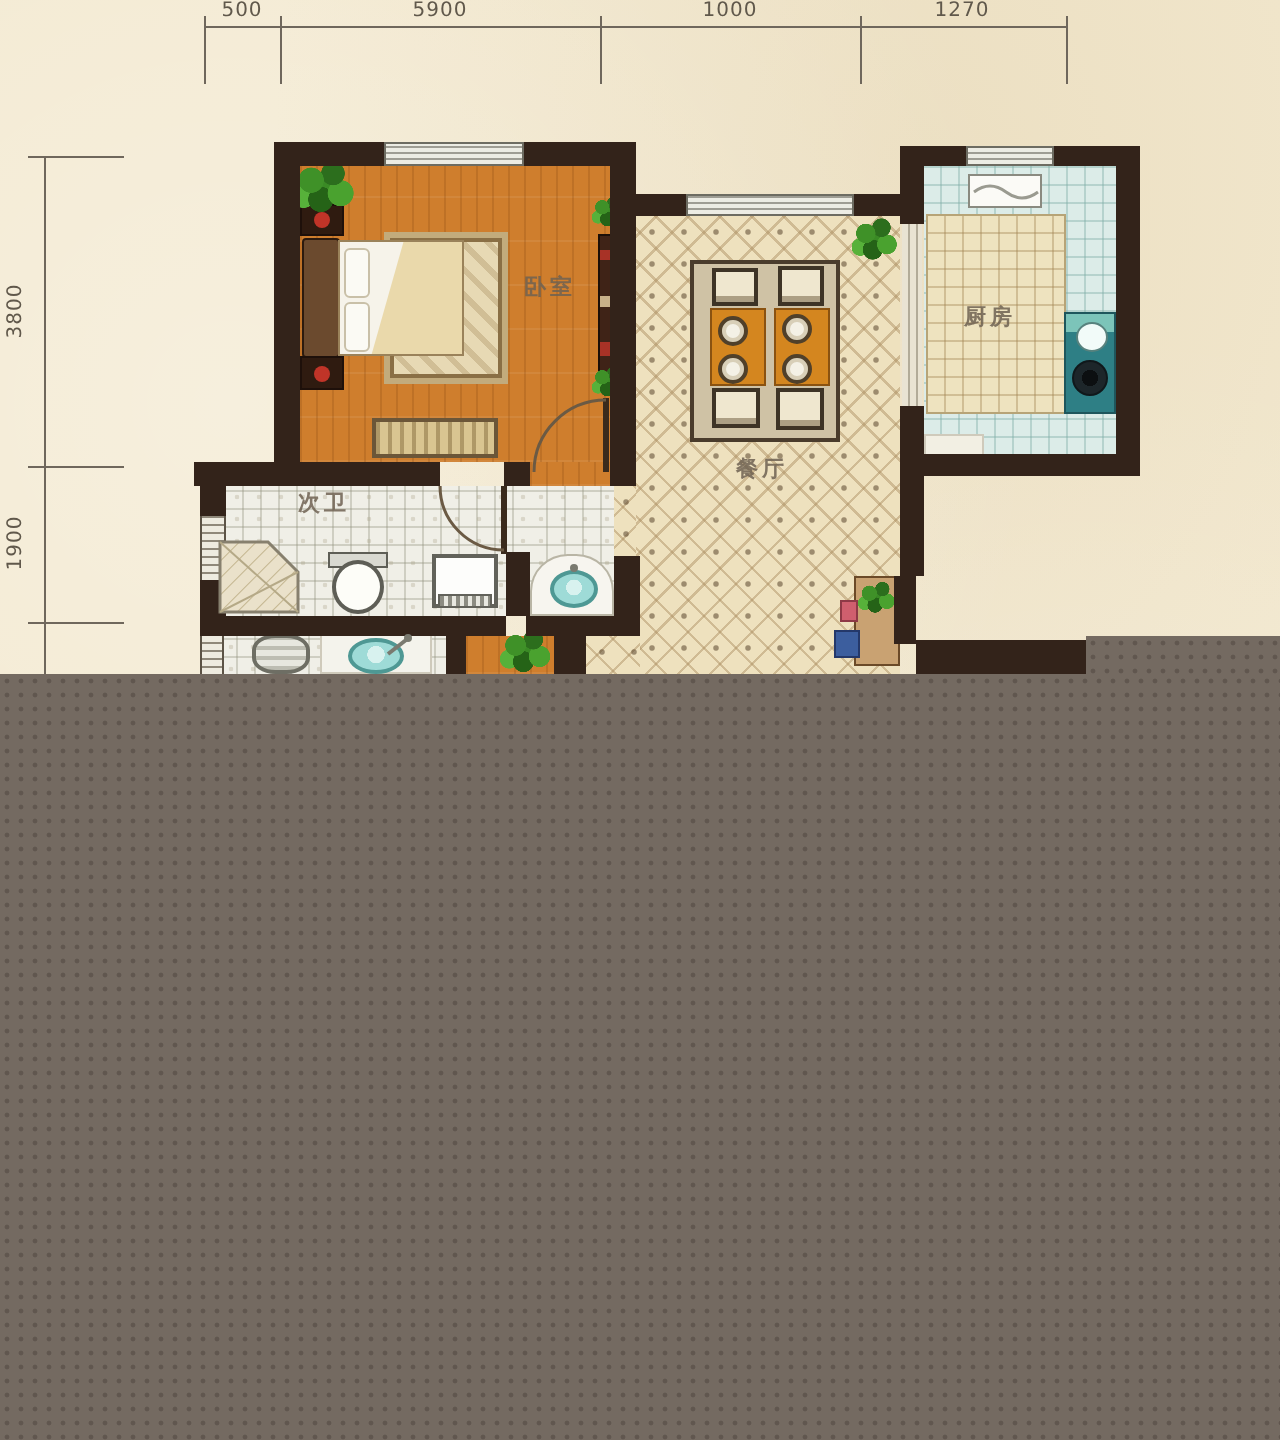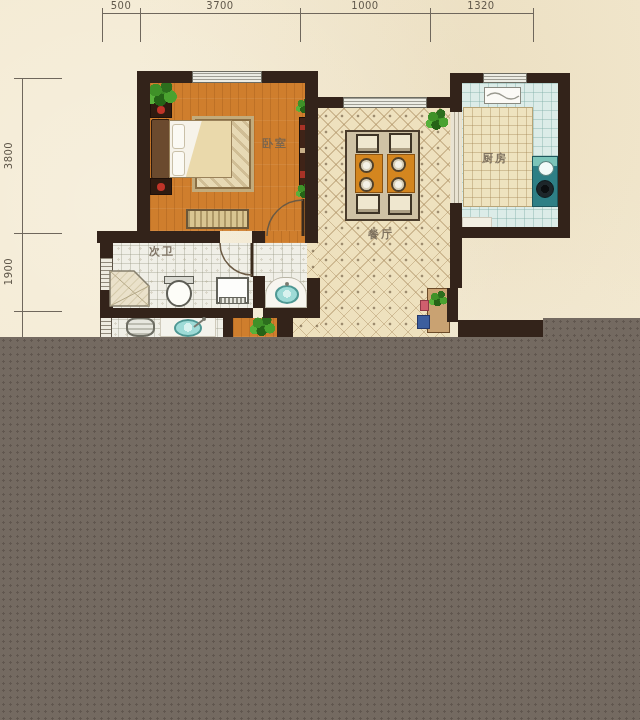--- a/index.html
+++ b/index.html
@@ -205,23 +205,23 @@
   <div class="abs room-label" style="left:473px;top:151px;width:44px;">厨房</div>
   <div class="abs room-label" style="left:140px;top:244px;width:44px;">次卫</div>
 
   <div class="abs dim-line" style="left:102px;top:13px;width:431px;height:1px;"></div>
   <div class="abs dim-line" style="left:102px;top:8px;width:1px;height:34px;"></div>
   <div class="abs dim-line" style="left:140px;top:8px;width:1px;height:34px;"></div>
   <div class="abs dim-line" style="left:300px;top:8px;width:1px;height:34px;"></div>
   <div class="abs dim-line" style="left:430px;top:8px;width:1px;height:34px;"></div>
   <div class="abs dim-line" style="left:533px;top:8px;width:1px;height:34px;"></div>
   <div class="abs dim-label" style="left:101px;top:0px;width:40px;">500</div>
-  <div class="abs dim-label" style="left:195px;top:0px;width:50px;">3700</div>
+  <div class="abs dim-label" style="left:195px;top:0px;width:50px;">5900</div>
   <div class="abs dim-label" style="left:340px;top:0px;width:50px;">1000</div>
-  <div class="abs dim-label" style="left:456px;top:0px;width:50px;">1320</div>
+  <div class="abs dim-label" style="left:456px;top:0px;width:50px;">1270</div>
 
   <div class="abs dim-line" style="left:22px;top:78px;width:1px;height:259px;"></div>
   <div class="abs dim-line" style="left:14px;top:78px;width:48px;height:1px;"></div>
   <div class="abs dim-line" style="left:14px;top:233px;width:48px;height:1px;"></div>
   <div class="abs dim-line" style="left:14px;top:311px;width:48px;height:1px;"></div>
   <div class="abs dim-label" style="left:-17px;top:150px;width:50px;transform:rotate(-90deg);">3800</div>
   <div class="abs dim-label" style="left:-17px;top:266px;width:50px;transform:rotate(-90deg);">1900</div>
 
   <div class="abs overlay-gray" style="left:543px;top:318px;width:97px;height:25px;"></div>
   <div class="abs overlay-gray" style="left:0px;top:337px;width:640px;height:383px;"></div>

